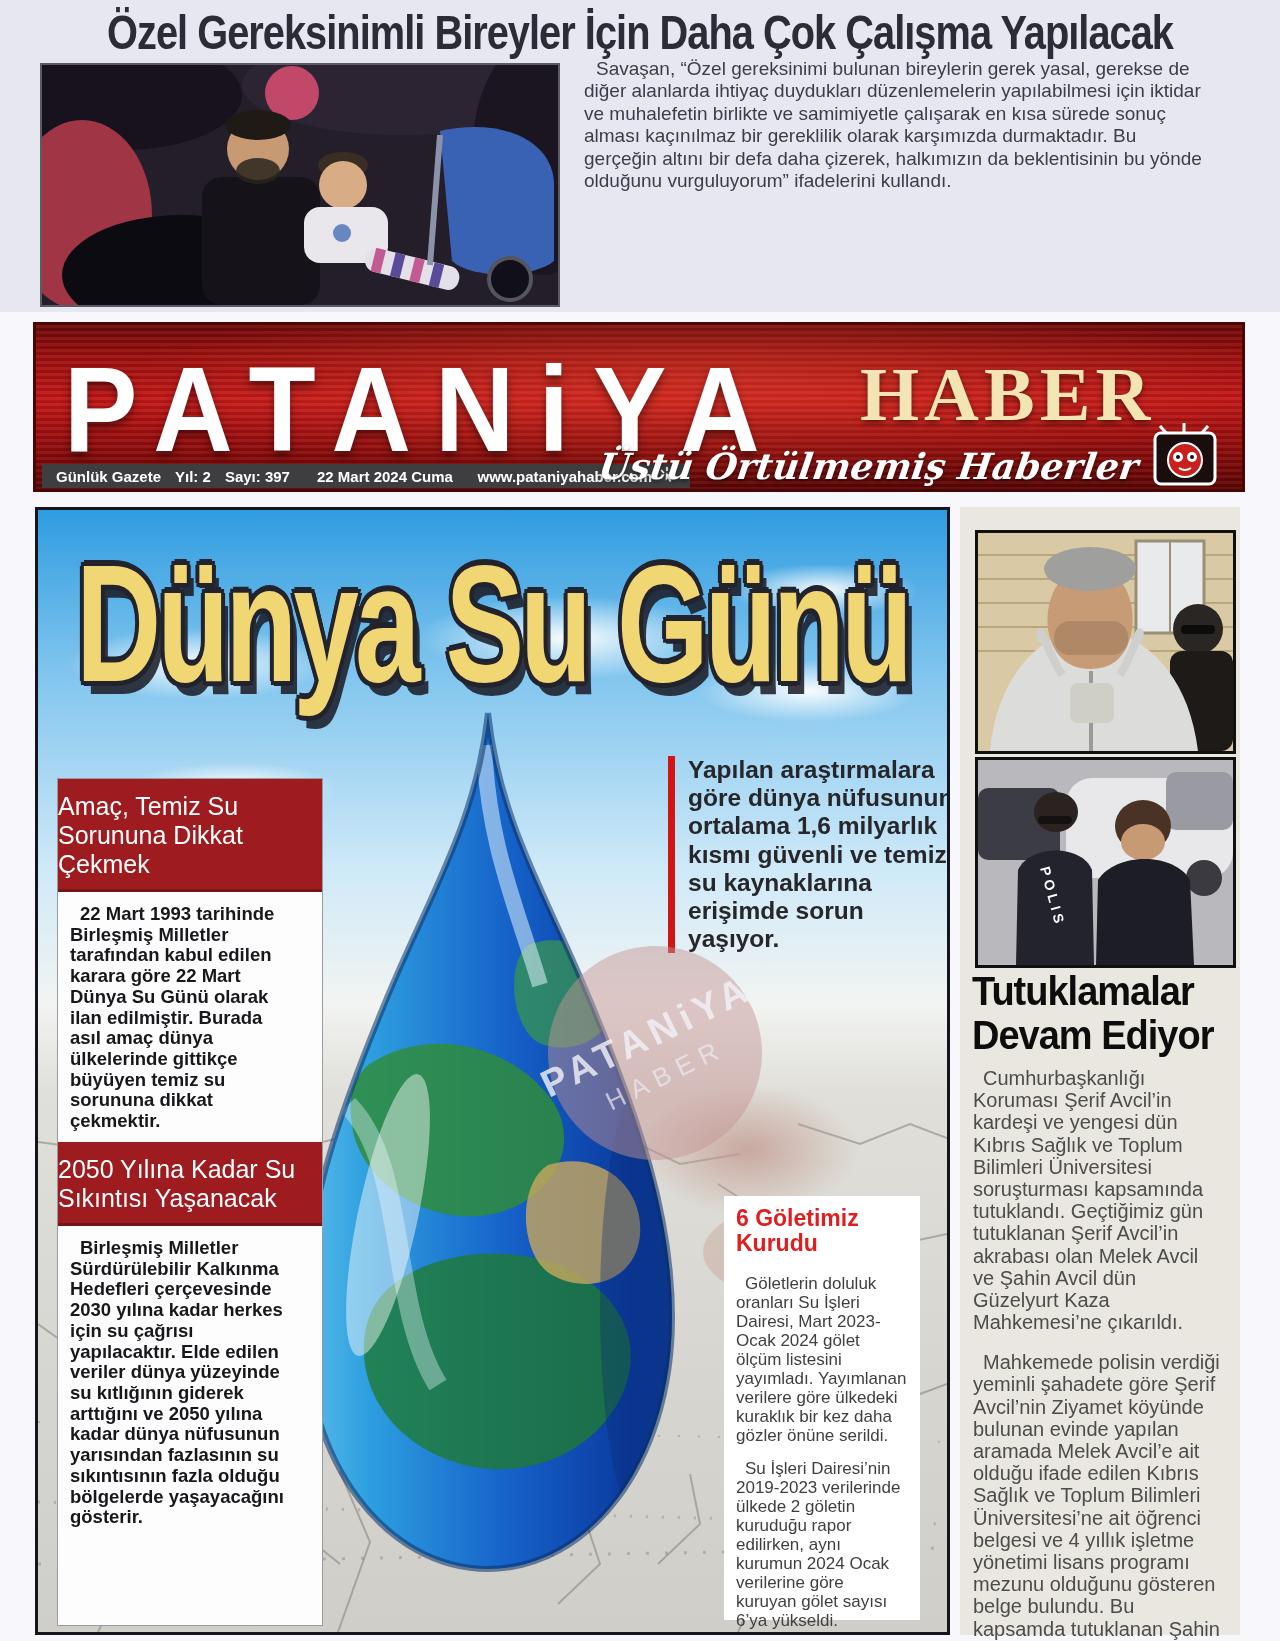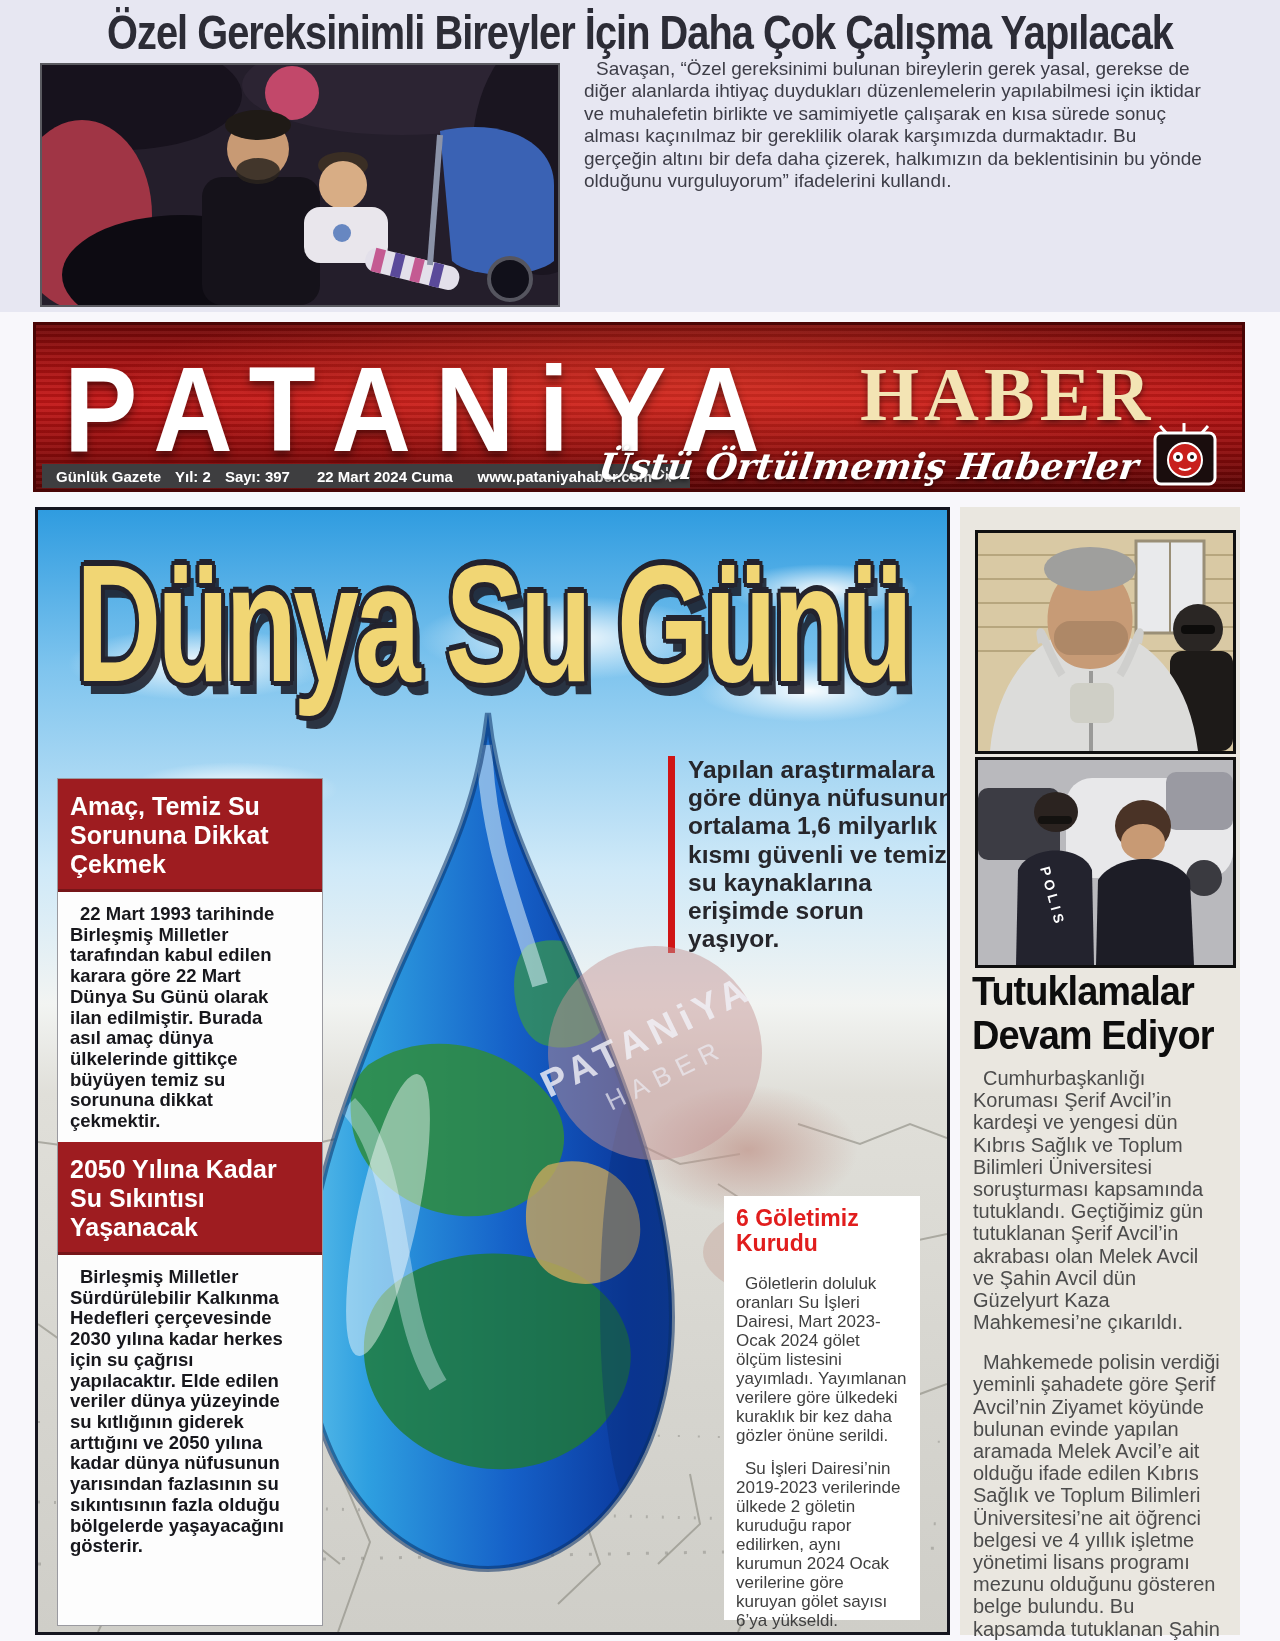--- a/index.html
+++ b/index.html
@@ -79,22 +79,22 @@
   .lead-block{
     position:absolute;left:614px;top:246px;width:268px;z-index:3;
     border-left:7px solid #d01515;padding-left:13px;
     font-size:24.5px;font-weight:800;color:#26262b;line-height:1.15;margin-left:16px;
   }
   .left-col{
     position:absolute;left:19px;top:268px;bottom:6px;width:266px;z-index:5;
     background:#fdfdfd;border:1px solid #9a9aa0;box-sizing:border-box;
   }
   .red-head{
-    background:#9e1c20;color:#ffffff;font-weight:700;font-size:25px;line-height:1.16;
-    padding:13px 12px;box-shadow:inset 0 -3px 0 rgba(0,0,0,0.25);
+    background:#9e1c20;color:#ffffff;font-weight:400;font-size:25px;line-height:1.16;
+    padding:13px 0;box-shadow:inset 0 -3px 0 rgba(0,0,0,0.25);
   }
   .col-body{
     padding:12px 28px 10px 12px;font-weight:bold;color:#17171c;
     font-size:18.5px;line-height:1.12;text-indent:10px;
   }
   .substory{
     position:absolute;left:686px;top:686px;width:196px;bottom:12px;z-index:6;
     background:#ffffff;padding:8px 12px;box-sizing:border-box;
   }
   .substory-title{font-size:23px;font-weight:800;color:#e11d1d;line-height:1.08;margin:2px 0 18px 0;}

